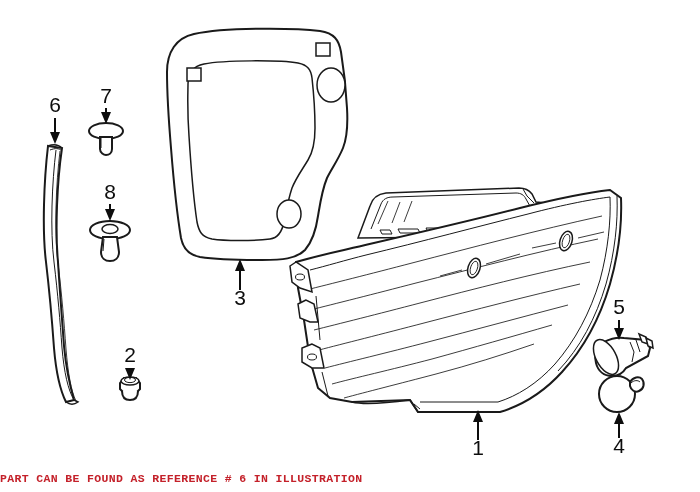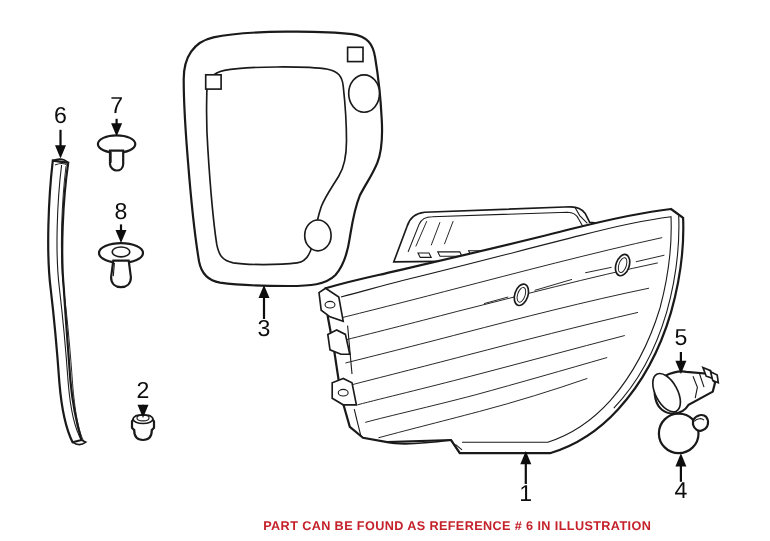--- a/index.html
+++ b/index.html
@@ -21,26 +21,26 @@
     top: 0; left: 0;
     width: 700px;
     height: 492px;
     display: block;
   }
   .caption-bar {
     position: absolute;
     left: 0;
     bottom: 7px;
     width: 592px;
-    text-align: right;
+    text-align: left;
     font-size: 11.5px;
     font-weight: bold;
     letter-spacing: 0.35px;
     color: #c4212a;
-    font-family: Liberation Sans, sans-serif;
+    font-family: Liberation Mono, monospace;
     white-space: nowrap;
   }
   text.callout {
     font-family: "Liberation Sans", sans-serif;
     font-size: 21px;
     fill: #0d0d0d;
     text-anchor: middle;
   }
   .ln { fill: none; stroke: #1a1a1a; }
   .thick { stroke-width: 2.0; }

